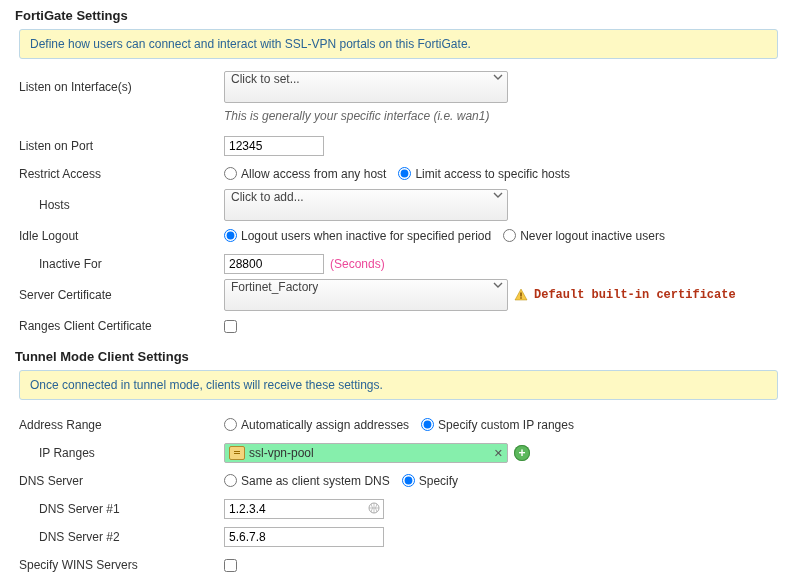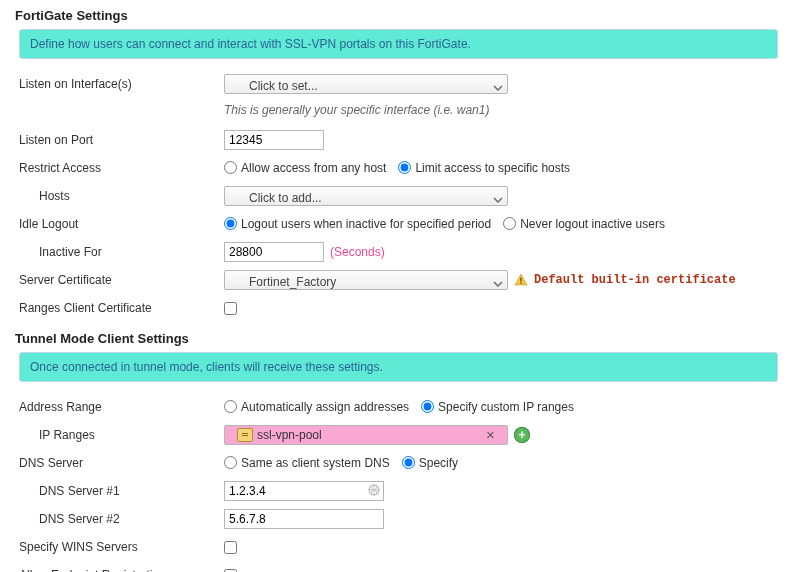--- a/index.html
+++ b/index.html
@@ -15,21 +15,21 @@
     box-sizing: border-box;
     padding: 0 15px 15px 15px;
   }
   .section-title {
     font-weight: bold;
     font-size: 13px;
     padding: 8px 0 6px 0;
     color: #222;
   }
   .info-box {
-    background: #5eead4;
+    background: #fef9c3;
     border: 1px solid #bed8e6;
     border-radius: 3px;
     padding: 7px 10px;
     color: #2a6496;
     margin-bottom: 12px;
     margin-left: 4px;
   }
   .form-area {
     margin-left: 4px;
   }
@@ -53,27 +53,27 @@
     flex-wrap: wrap;
   }
   .hint {
     font-style: italic;
     color: #666;
     margin-top: 2px;
     margin-bottom: 6px;
   }
   .dropdown {
     display: inline-flex;
-    align-items: flex-end;
+    align-items: flex-start;
     justify-content: space-between;
     background: linear-gradient(#fdfdfd, #eeeeee);
     border: 1px solid #b5b5b5;
     border-radius: 2px;
-    height: 20px;
-    padding: 0 4px 0 24px;
+    height: 32px;
+    padding: 0 4px 0 6px;
     font-size: 12px;
     color: #444;
     box-sizing: border-box;
     cursor: pointer;
   }
   .dropdown .dd-text { white-space: nowrap; overflow: hidden; text-overflow: ellipsis; }
   .dropdown .caret svg { display:block }
   .w-medium { width: 284px; }
   .text-input {
     border: 1px solid #b5b5b5;
@@ -101,26 +101,26 @@
     justify-content:center;
   }
   .warn-text {
     color: #b33215;
     font-weight: bold;
     font-family: Liberation Mono, monospace;
   }
   .chip-box {
     display:inline-flex;
     align-items:center;
-    background:#f9a8d4;
+    background:#86efac;
     border:1px solid #b5b5b5;
     border-radius:2px;
     height:20px;
     box-sizing:border-box;
-    padding:0 12px;
+    padding:0 4px;
     width:284px;
     gap:4px;
   }
   .chip-box .chip-label { flex:1; color:#333; }
   .chip-box .close { cursor:pointer; color:#555; font-size:11px; }
   .add-icon {
     display:inline-flex;
     width:16px;height:16px;
     border-radius:50%;
     background:#5cb85c;

